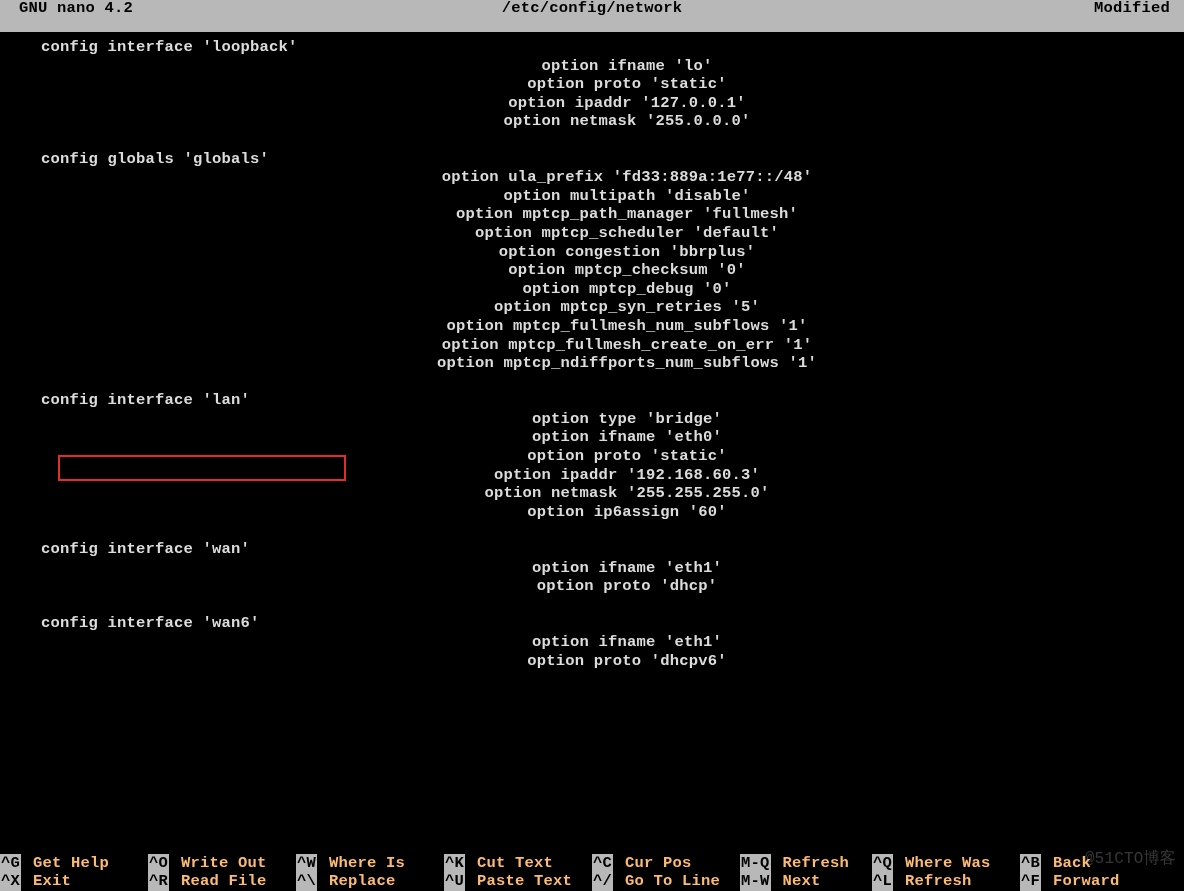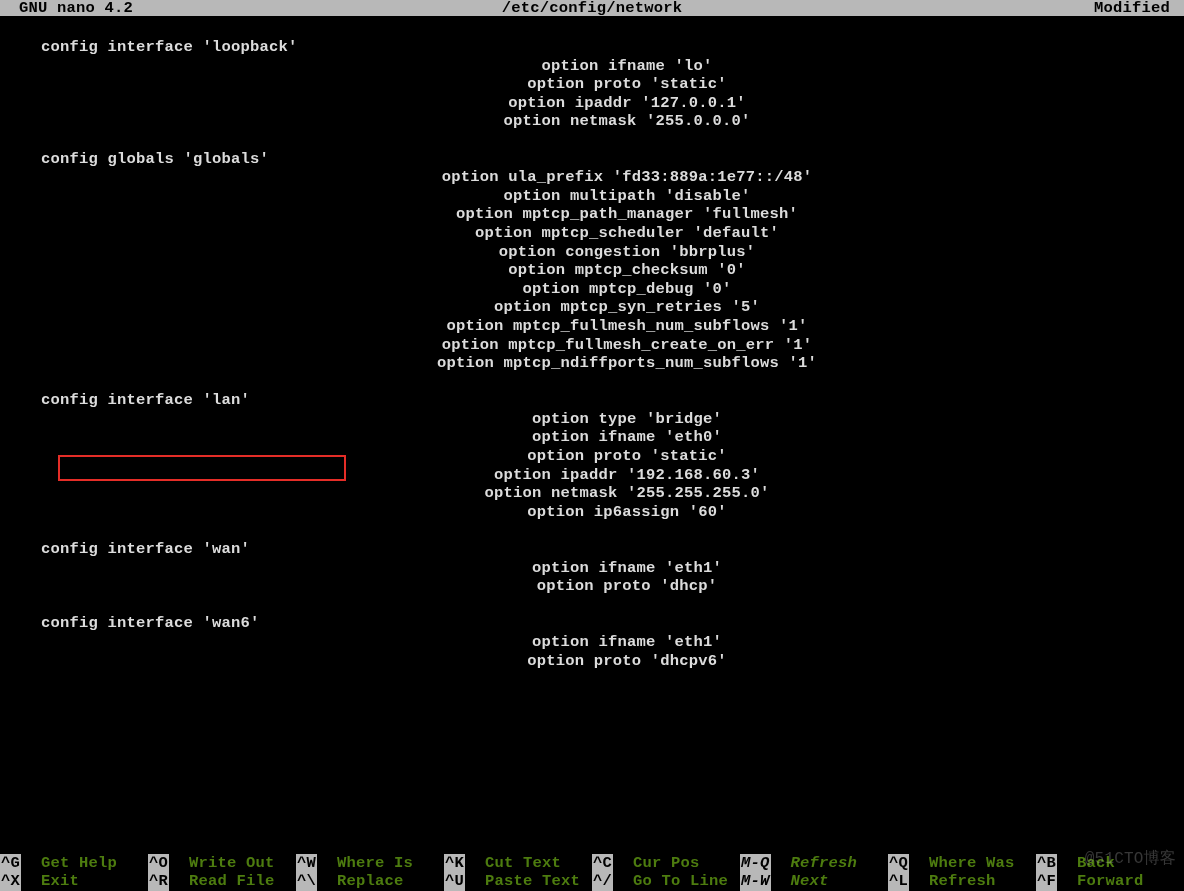--- a/index.html
+++ b/index.html
@@ -17,21 +17,21 @@
   }
   .root {
     position: relative;
     width: 1184px;
     height: 891px;
   }
   .title-bar {
     position: absolute;
     top: 0; left: 0;
     width: 100%;
-    height: 16px;
+    height: 32px;
     background: #b8b8b8;
     color: #000;
     line-height: 16px;
     white-space: pre;
   }
   .title-bar .t-left  { position: absolute; left: 0;   top: 0; }
   .title-bar .t-center{ position: absolute; left: 50%; top: 0; transform: translateX(-50%); white-space: pre; }
   .title-bar .t-right { position: absolute; right: 0;  top: 0; padding-right: 14px; }
 
   .editor {
@@ -63,32 +63,32 @@
     width: 1184px;
     white-space: nowrap;
   }
   .sc-row { display: flex; height: 18.6px; line-height: 18.6px; }
   .sc-cell { display: inline-flex; align-items: center; }
   .c-a { width: 148px; }
   .c-b { width: 148px; }
   .c-c { width: 148px; }
   .c-d { width: 148px; }
   .c-e { width: 148px; }
-  .c-f { width: 148px; font-style: italic; }
+  .c-f { width: 132px; }
   .c-g { width: 148px; }
   .c-h { width: 148px; }
   .key {
     background: #b8b8b8;
     color: #000;
     display: inline-block;
     min-width: 18px;
     text-align: left;
     padding: 0 1px;
   }
-  .label { color: #4d7c0f; padding-left: 12px; margin-left: 8px; }
+  .label { color: #fdba74; padding-left: 12px; }
 
   .watermark {
     position: absolute;
     right: 8px;
     bottom: 22px;
     font-size: 16px;
     font-weight: normal;
     color: rgba(220,220,220,0.25);
   }
 </style>

